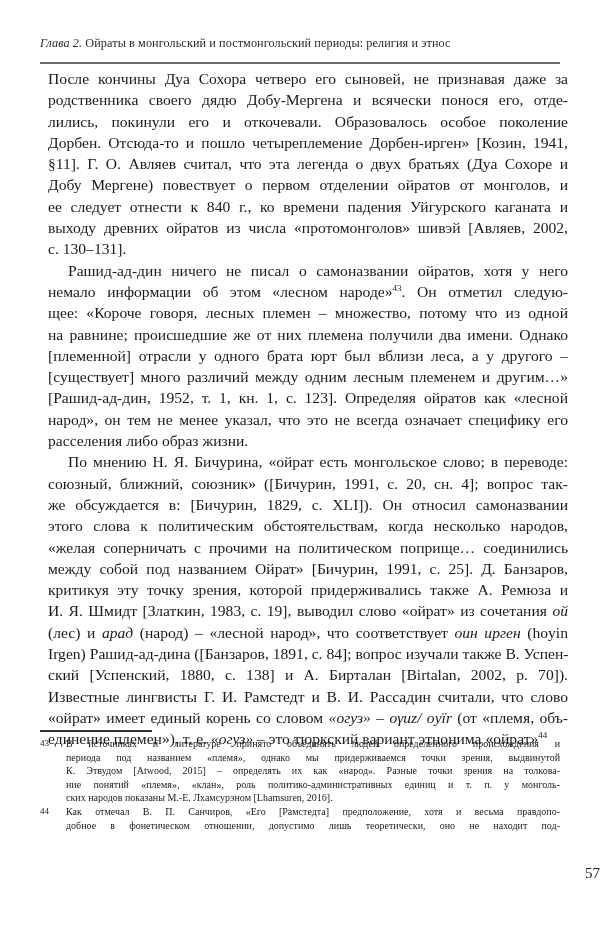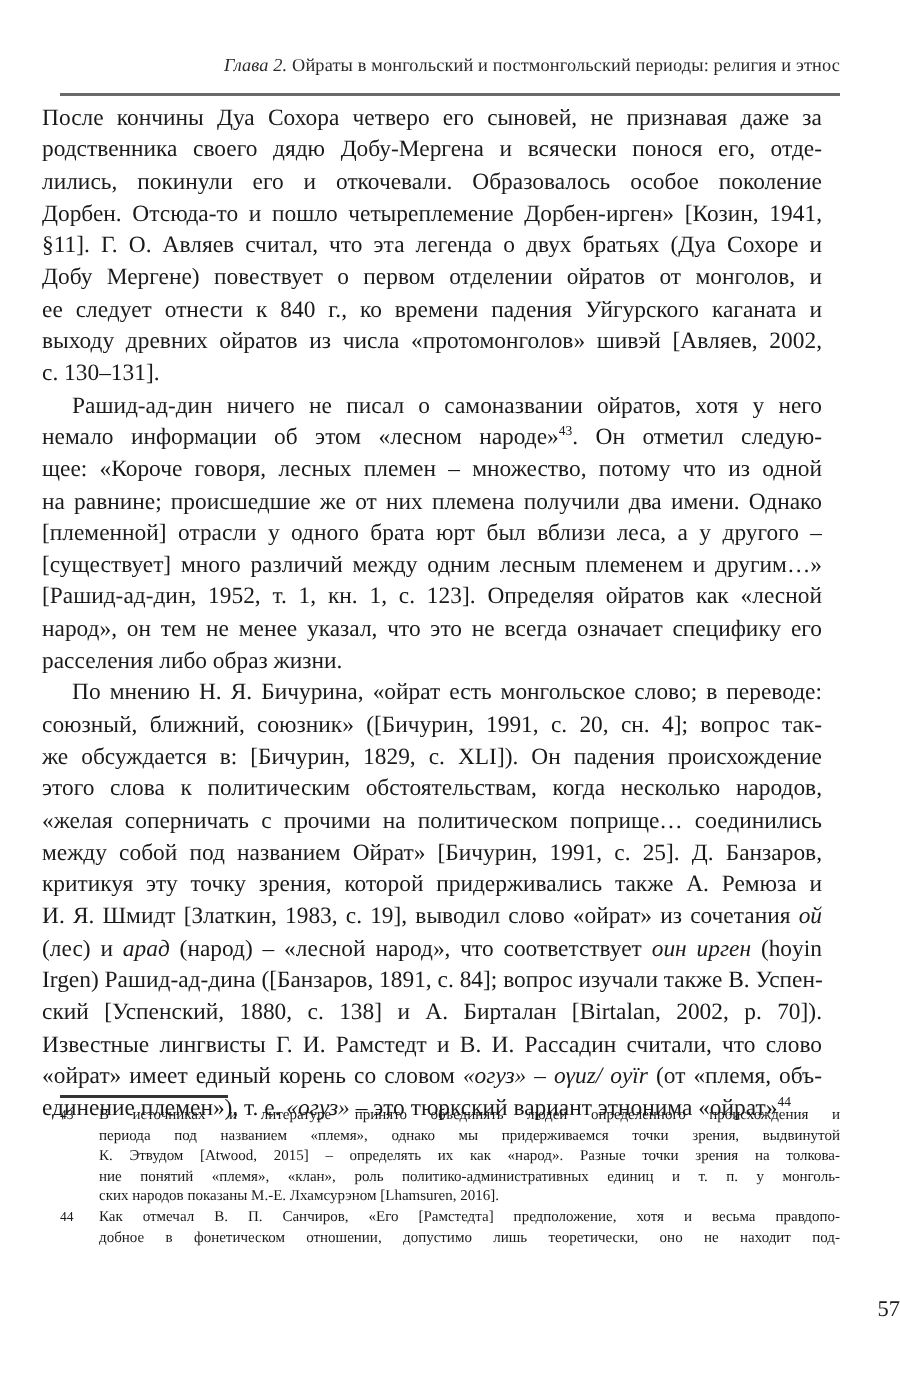--- a/index.html
+++ b/index.html
@@ -1,22 +1,22 @@
 <!DOCTYPE html>
 <html><head>
 <meta charset="utf-8">
 <style>
   html, body { margin:0; padding:0; }
   body { width:600px; height:928px; background:#ffffff; position:relative; overflow:hidden;
          font-family:"Liberation Serif", serif; color:#1a1a1a; }
-  .running-head { position:absolute; left:40px; top:36px; width:520px; text-align:right;
+  .running-head { position:absolute; left:40px; top:36px; width:520px; text-align:left;
          font-size:12.2px; letter-spacing:0.1px; color:#2a2a2a; white-space:nowrap; }
   .running-head .chap { font-style:italic; }
   .head-rule { position:absolute; left:40px; top:62px; width:520px; height:2px; background:#6a6a6a; }
-  .body { position:absolute; left:28px; top:68px; width:520px; }
+  .body { position:absolute; left:48px; top:68px; width:520px; }
   .line { display:block; height:21.3px; line-height:21.3px; font-size:15.6px; white-space:nowrap;
           text-align:justify; text-align-last:justify; overflow:hidden; }
   .line.last { text-align-last:left; }
   .line.indent { padding-left:20px; }
   sup { font-size:9px; line-height:0; vertical-align:6px; }
   .fn-rule { position:absolute; left:40px; top:730px; width:112px; height:1.5px; background:#333; }
   .footnotes { position:absolute; left:40px; top:737px; width:520px; }
   .fn { position:relative; padding-left:26px; }
   .fn .mark { position:absolute; left:0; top:0; font-size:9px; line-height:13.6px; }
   .fn .fline { display:block; height:13.6px; line-height:13.6px; font-size:10px; white-space:nowrap;
@@ -48,21 +48,21 @@
   <span class="line"><span>немало информации об этом «лесном народе»</span><sup>43</sup><span>. Он отметил следую-</span></span>
   <span class="line">щее: «Короче говоря, лесных племен – множество, потому что из одной</span>
   <span class="line">на равнине; происшедшие же от них племена получили два имени. Однако</span>
   <span class="line">[племенной] отрасли у одного брата юрт был вблизи леса, а у другого –</span>
   <span class="line">[существует] много различий между одним лесным племенем и другим…»</span>
   <span class="line">[Рашид-ад-дин, 1952, т. 1, кн. 1, с. 123]. Определяя ойратов как «лесной</span>
   <span class="line">народ», он тем не менее указал, что это не всегда означает специфику его</span>
   <span class="line last">расселения либо образ жизни.</span>
   <span class="line indent">По мнению Н. Я. Бичурина, «ойрат есть монгольское слово; в переводе:</span>
   <span class="line">союзный, ближний, союзник» ([Бичурин, 1991, с. 20, сн. 4]; вопрос так-</span>
-  <span class="line">же обсуждается в: [Бичурин, 1829, с. XLI]). Он падения происхождение</span>
+  <span class="line">же обсуждается в: [Бичурин, 1829, с. XLI]). Он относил самоназвании</span>
   <span class="line">этого слова к политическим обстоятельствам, когда несколько народов,</span>
   <span class="line">«желая соперничать с прочими на политическом поприще… соединились</span>
   <span class="line">между собой под названием Ойрат» [Бичурин, 1991, с. 25]. Д. Банзаров,</span>
   <span class="line">критикуя эту точку зрения, которой придерживались также А. Ремюза и</span>
   <span class="line"><span>И. Я. Шмидт [Златкин, 1983, с. 19], выводил слово «ойрат» из сочетания</span> <i>ой</i></span>
   <span class="line"><span>(лес) и</span> <i>арад</i><span> (народ) – «лесной народ», что соответствует </span><i>оин ирген</i><span> (hoyin</span></span>
   <span class="line">Irgen) Рашид-ад-дина ([Банзаров, 1891, с. 84]; вопрос изучали также В. Успен-</span>
   <span class="line">ский [Успенский, 1880, с. 138] и А. Бирталан [Birtalan, 2002, p. 70]).</span>
   <span class="line">Известные лингвисты Г. И. Рамстедт и В. И. Рассадин считали, что слово</span>
   <span class="line"><span>«ойрат» имеет единый корень со словом</span> <i>«огуз»</i><span> – </span><i>oγuz/ oyïr</i><span> (от «племя, объ-</span></span>

